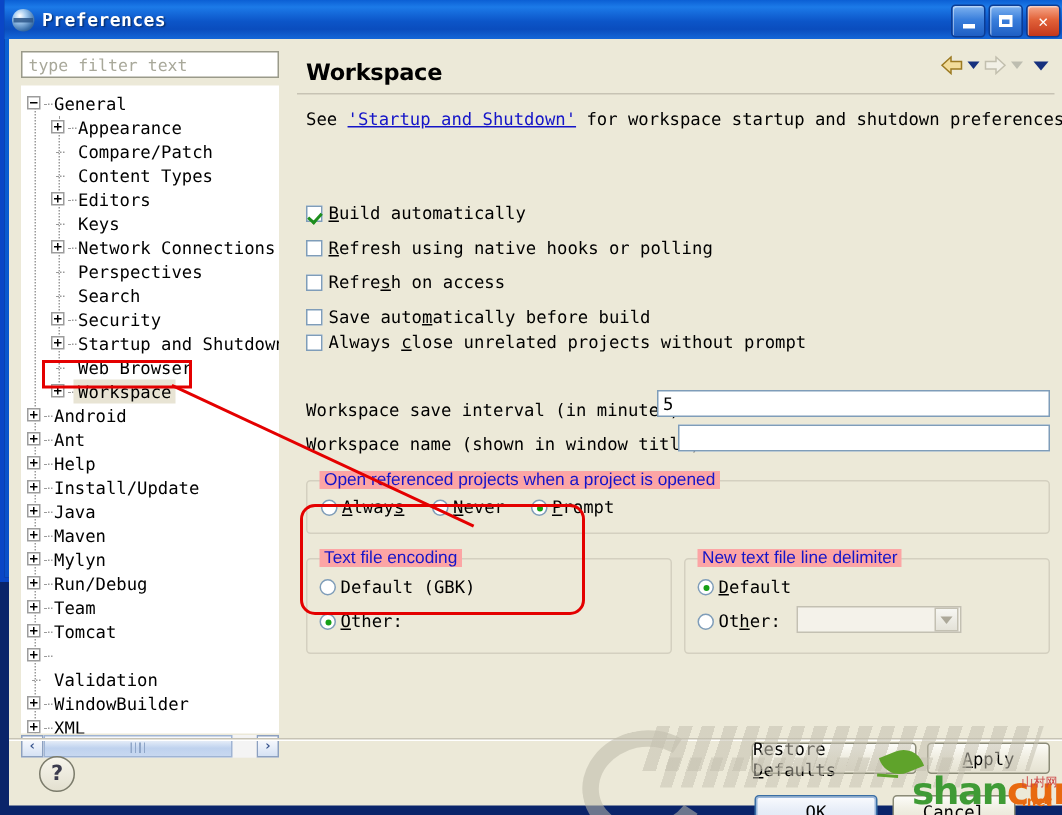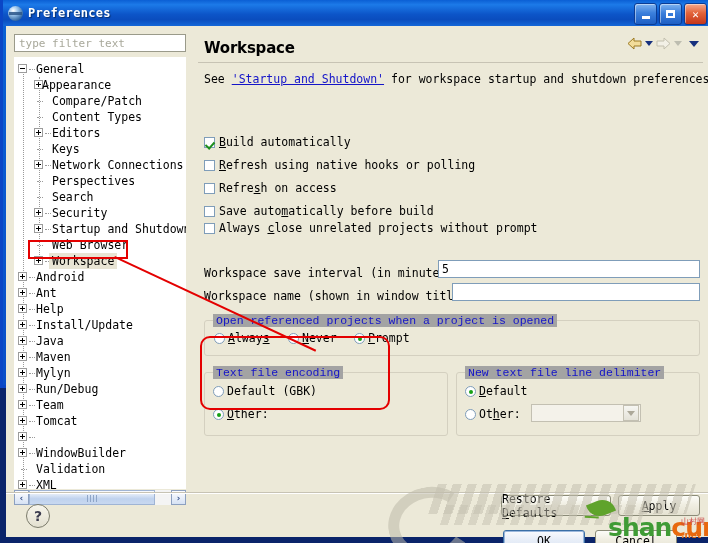--- a/index.html
+++ b/index.html
@@ -136,23 +136,23 @@
   .txtfield{
     position:absolute;background:#fff;border:1px solid #7F9DB9;box-sizing:border-box;
     font-size:11.5px;padding:1px 0 0 3px;color:#000;
     font-family:"DejaVu Sans Mono","Liberation Mono",monospace;
   }
   .group{
     position:absolute;border:1px solid #D4D0C0;border-radius:3px;box-sizing:border-box;
     background:transparent;
   }
   .group-title{
-    position:absolute;top:-7px;left:8px;background:#a3a3a3;padding:0 3px;
+    position:absolute;top:-7px;left:8px;background:#fca5a5;padding:0 3px;
     font-size:11.5px;color:#1414C8;white-space:nowrap;
-    font-family:Liberation Mono, monospace;
+    font-family:Liberation Sans, sans-serif;
   }
   .radio-row{position:absolute;font-size:11.5px;color:#000;white-space:nowrap;
              font-family:"DejaVu Sans Mono","Liberation Mono",monospace;}
   .rad{
     display:inline-block;width:11px;height:11px;border:1px solid #7F9DB9;border-radius:50%;
     background:#fff;box-sizing:border-box;vertical-align:-2px;margin-right:3px;position:relative;
   }
   .rad.on:after{
     content:"";position:absolute;left:2.5px;top:2.5px;width:4px;height:4px;border-radius:50%;
     background:#16A016;
@@ -263,21 +263,21 @@
             <div class="vdots" style="left: 9px; top: 8px; height: 424px;"></div>
             <div class="vdots" style="left: 25px; top: 20px; height: 188px;"></div>
             <div class="tnode" style="top: 0px;">
               <div class="exp" style="left: 4px;"></div>
               <div class="dots" style="left: 15px; width: 6px;"></div>
               <span class="lbl" style="left: 22px;">General</span>
             </div>
             <div class="tnode" style="top: 0px;">
               <div class="exp plus" style="left: 20px;"></div>
               <div class="dots" style="left: 31px; width: 6px;"></div>
-              <span class="lbl" style="left: 28px;">Appearance</span>
+              <span class="lbl" style="left: 38px;">Appearance</span>
             </div>
             <div class="tnode" style="top: 0px;">
               <div class="dots" style="left: 23px; width: 6px;"></div>
               <span class="lbl" style="left: 38px;">Compare/Patch</span>
             </div>
             <div class="tnode" style="top: 0px;">
               <div class="dots" style="left: 23px; width: 6px;"></div>
               <span class="lbl" style="left: 38px;">Content Types</span>
             </div>
             <div class="tnode" style="top: 0px;">
@@ -369,27 +369,27 @@
             <div class="tnode" style="top: 0px;">
               <div class="exp plus" style="left: 4px;"></div>
               <div class="dots" style="left: 15px; width: 6px;"></div>
               <span class="lbl" style="left: 22px;">Tomcat</span>
             </div>
             <div class="tnode" style="top: 0px;">
               <div class="exp plus" style="left: 4px;"></div>
               <div class="dots" style="left: 15px; width: 6px;"></div>
             </div>
             <div class="tnode" style="top: 0px;">
-              <div class="exp plus" style="left: 4px;"></div>
-              <div class="dots" style="left: 15px; width: 6px;"></div>
-              <span class="lbl" style="left: 22px;">WindowBuilder</span>
-            </div>
-            <div class="tnode" style="top: 0px;">
               <div class="dots" style="left: 7px; width: 6px;"></div>
               <span class="lbl" style="left: 22px;">Validation</span>
+            </div>
+            <div class="tnode" style="top: 0px;">
+              <div class="exp plus" style="left: 4px;"></div>
+              <div class="dots" style="left: 15px; width: 6px;"></div>
+              <span class="lbl" style="left: 22px;">WindowBuilder</span>
             </div>
             <div class="tnode" style="top: 0px;">
               <div class="exp plus" style="left: 4px;"></div>
               <div class="dots" style="left: 15px; width: 6px;"></div>
               <span class="lbl" style="left: 22px;">XML</span>
             </div>
           </div>
       </div>
 
       <div class="tree-hscroll">

